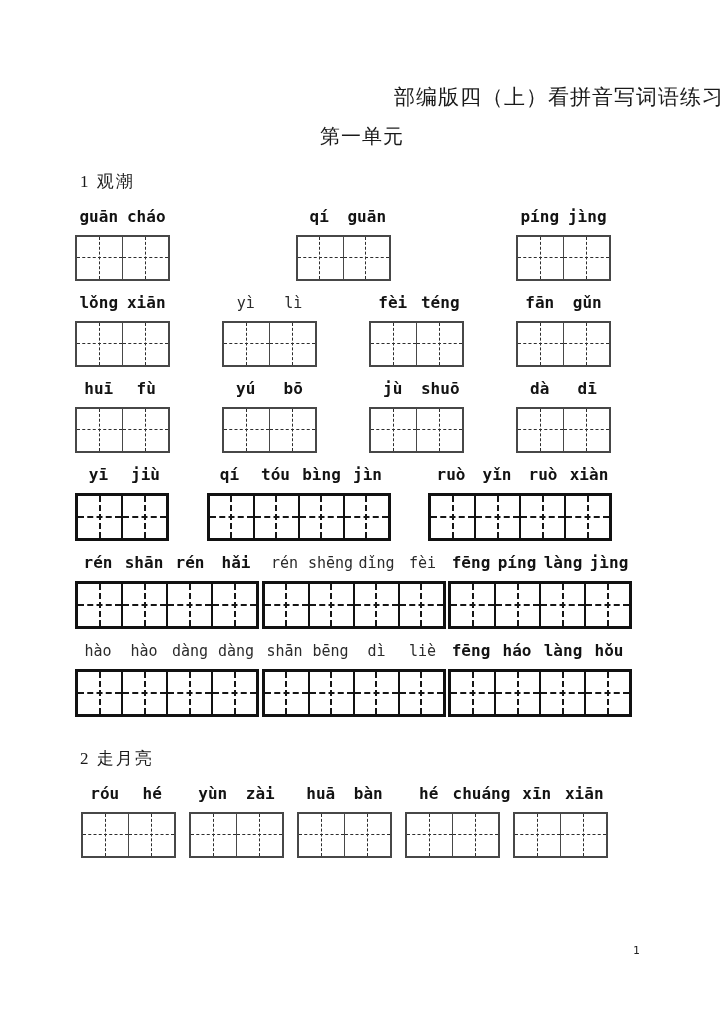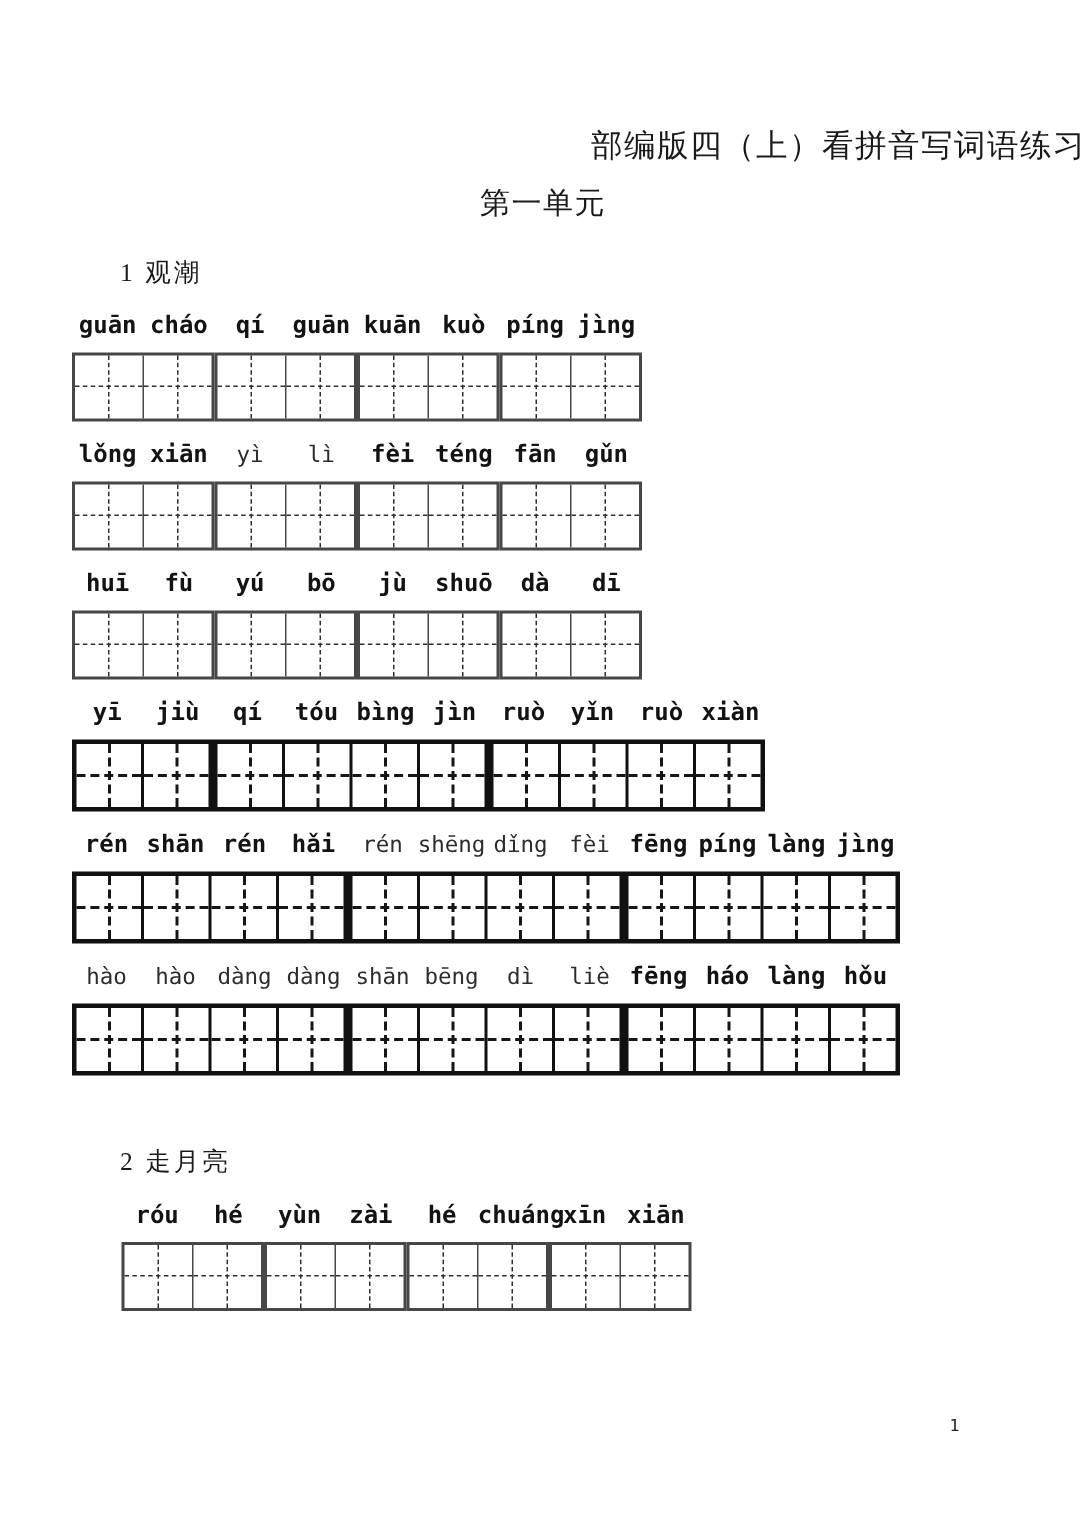--- a/index.html
+++ b/index.html
@@ -4,22 +4,22 @@
 <style>
   html,body{margin:0;padding:0;}
   body{
     width:724px;height:1024px;background:#ffffff;position:relative;
     font-family:"Liberation Serif",serif;color:#1a1a1a;overflow:hidden;
   }
   .page{position:absolute;inset:0;padding-top:84px;box-sizing:border-box;}
   .title{text-align:right;font-size:21px;line-height:26px;letter-spacing:1px;}
   .subtitle{text-align:center;font-size:20px;line-height:24px;margin-top:14px;letter-spacing:1px;}
   .section-heading{font-size:17px;line-height:20px;margin:24px 0 16px 80px;letter-spacing:2px;}
-  .sec-1 .section-heading{margin-top:48px;}
-  .word-row{display:flex;margin:0 0 13px 48px;}
+  .sec-1 .section-heading{margin-top:32px;}
+  .word-row{display:flex;justify-content:space-between;margin:0 0 13px 75px;}
   .row-a{width:536px;}
   .row-b{width:537px;}
   .row-c{width:557px;}
   .sec-1 .row-a{width:527px;margin-left:81px;}
   .word-group{display:flex;flex-direction:column;}
   .pinyin{
     display:flex;margin-bottom:9px;
     font-family:"DejaVu Sans Mono",monospace;font-size:16px;line-height:18px;color:#131313;
   }
   .pinyin span{flex:1 1 0;min-width:0;text-align:center;white-space:nowrap;}
@@ -70,30 +70,20 @@
               <span>qí</span>
               <span>guān</span>
             </div>
             <div class="grid">
               <div class="cell"></div>
               <div class="cell"></div>
             </div>
           </div>
           <div class="word-group">
             <div class="pinyin py-bold">
-              <span>kuān</span>
-              <span>kuò</span>
-            </div>
-            <div class="grid">
-              <div class="cell"></div>
-              <div class="cell"></div>
-            </div>
-          </div>
-          <div class="word-group">
-            <div class="pinyin py-bold">
               <span>píng</span>
               <span>jìng</span>
             </div>
             <div class="grid">
               <div class="cell"></div>
               <div class="cell"></div>
             </div>
           </div>
         </div>
         <div class="word-row light row-a">
@@ -319,20 +309,30 @@
             </div>
             <div class="grid">
               <div class="cell"></div>
               <div class="cell"></div>
             </div>
           </div>
           <div class="word-group">
             <div class="pinyin py-bold">
               <span>yùn</span>
               <span>zài</span>
+            </div>
+            <div class="grid">
+              <div class="cell"></div>
+              <div class="cell"></div>
+            </div>
+          </div>
+          <div class="word-group">
+            <div class="pinyin py-bold">
+              <span>huā</span>
+              <span>bàn</span>
             </div>
             <div class="grid">
               <div class="cell"></div>
               <div class="cell"></div>
             </div>
           </div>
           <div class="word-group">
             <div class="pinyin py-bold">
               <span>hé</span>
               <span>chuáng</span>

